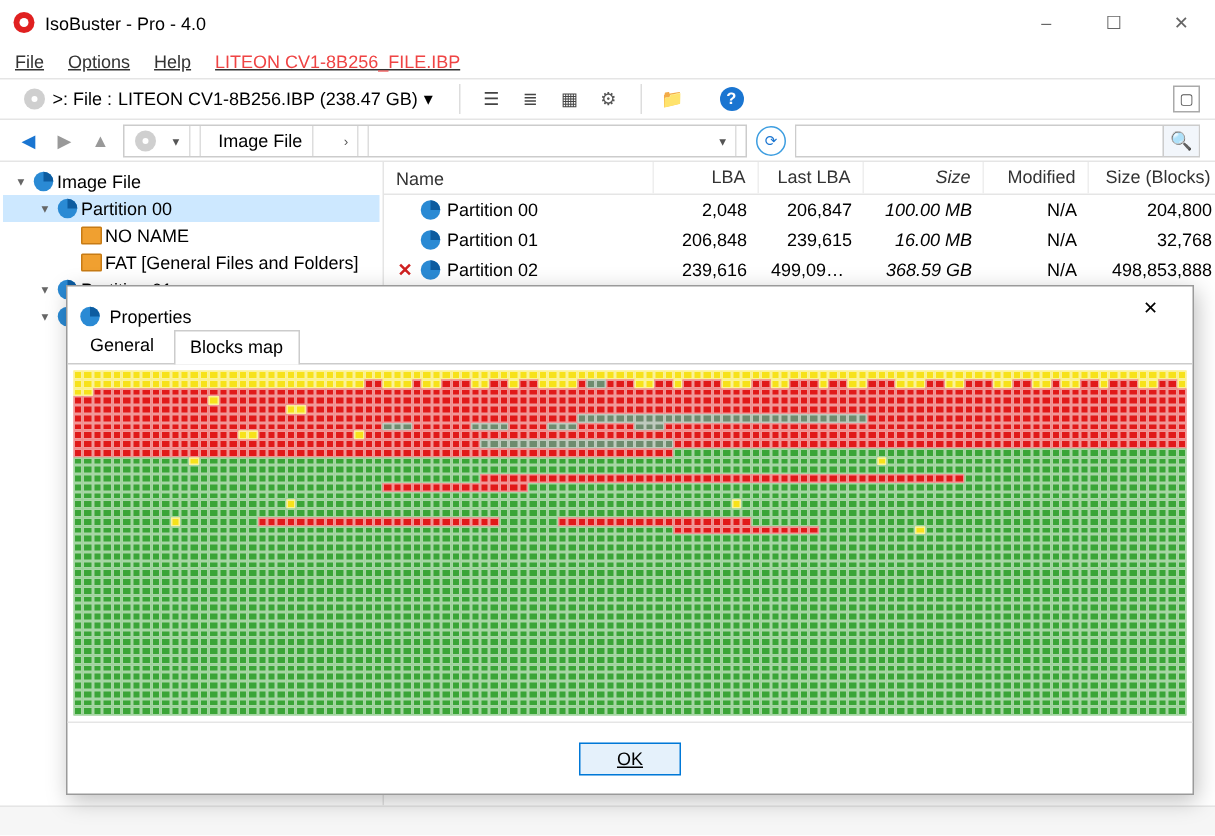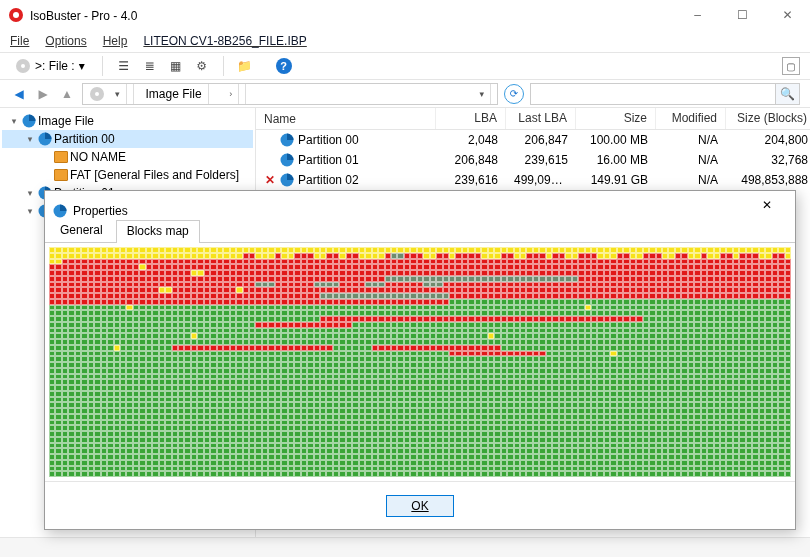--- a/index.html
+++ b/index.html
@@ -7,21 +7,21 @@
 
   
   .titlebar { height: 30px; display: flex; align-items: center; justify-content: space-between; padding: 0 0 0 8px; background: #fff; }
   .titlebar .left { display: flex; align-items: flex-end; gap: 6px; }
   .titlebar .sysbtns { display: flex; }
   .sysbtn { width: 45px; height: 30px; display:flex; align-items:center; justify-content:center; color:#666; }
   .app-icon { width:16px; height:16px; }
 
   
   .menubar { height: 22px; display:flex; align-items:center; gap: 16px; padding: 0 10px; color:#333;text-decoration:underline; }
-  .menubar .sep { color:#0f172a; }
+  .menubar .sep { color:#ef4444; }
 
   
   .toolbar { height: 28px; display:flex; align-items:center; gap:8px; padding: 2px 10px; border-top:1px solid #e5e5e5; border-bottom:1px solid #e5e5e5; }
   .toolbar .drop { display:flex; align-items:center; gap:4px; border:1px solid transparent; padding:1px 4px; }
   .tb-icon { width:18px; height:18px; display:inline-flex; align-items:center; justify-content:center; }
   .tb-spacer { width: 6px; }
   .tb-divider { width:1px; height:20px; background:#ddd; margin:0 4px; }
   .maxbox { margin-left:auto; width:18px; height:18px; border:1px solid #aaa; display:flex; align-items:center; justify-content:center; color:#555; font-size:10px; }
 
   
@@ -48,21 +48,21 @@
   .fld { width:14px; height:12px; background:#f0a030; border-radius:1px; border:1px solid #c77b14; display:inline-block; }
 
   .list { flex:1; overflow:hidden; }
   .list-header { display:flex; height:22px; border-bottom:1px solid #e5e5e5; }
   .list-header .col { padding:3px 8px; border-right:1px solid #eee; color:#333; }
   .list-body .row { display:flex; height:20px; align-items:center; }
   .list-body .cell { padding:0 8px; overflow:hidden; text-overflow:ellipsis; white-space:nowrap; }
   .c-name { flex: 0 0 180px; display:flex; align-items:center; gap:4px; }
   .c-lba { flex:0 0 70px; text-align:right; }
   .c-last { flex:0 0 70px; text-align:right; }
-  .c-size { flex:0 0 80px; text-align:right; }
+  .c-size { flex:0 0 80px; text-align:right;font-style:italic; }
   .c-mod { flex:0 0 70px; text-align:right; }
   .c-blocks { flex:0 0 90px; text-align:right; }
   .xmark { color:#d02020; font-weight:bold; width:12px; display:inline-block; text-align:center; }
 
   
   .statusbar { position:absolute; left:0; right:0; bottom:0; height:20px; border-top:1px solid #e5e5e5; background:#f6f6f6; }
 
   
   .modal-overlay { position:absolute; left:44px; top:190px; width:752px; height:340px; background:#fff; border:1px solid #9a9a9a; box-shadow: 2px 4px 14px rgba(0,0,0,0.25); display:flex; flex-direction:column; }
   .modal-title { height:28px; display:flex; align-items:center; justify-content:space-between; padding:0 8px; }
@@ -119,20 +119,21 @@
   <span class="sep">LITEON CV1-8B256_FILE.IBP</span>
 </div>
 
 <div class="toolbar">
   <div class="drop">
     <svg class="disc-icon" viewBox="0 0 16 16">
         <circle cx="8" cy="8" r="7" fill="#cfcfcf"></circle>
         <circle cx="8" cy="8" r="2" fill="#fff"></circle>
       </svg>
     <span>&gt;: File :</span>
+    <span>LITEON CV1-8B256.IBP  (238.47 GB)</span>
     <span class="chev">▾</span>
   </div>
   <div class="tb-divider"></div>
   <span class="tb-icon list-icon">☰</span>
   <span class="tb-icon list-icon">≣</span>
   <span class="tb-icon list-icon">▦</span>
   <span class="tb-icon gear-icon">⚙</span>
   <div class="tb-divider"></div>
   <span class="tb-icon folder-icon">📁</span>
   <div class="tb-spacer"></div>
@@ -260,21 +261,21 @@
           <div class="cell c-name">
             <span class="xmark">✕</span>
             <svg class="pie" viewBox="0 0 14 14">
               <circle cx="7" cy="7" r="6.5" fill="#2a8ad4"></circle>
               <path d="M7 7 L7 0.5 A6.5 6.5 0 0 1 13.5 7 Z" fill="#0d5ca0"></path>
             </svg>
             <span>Partition 02</span>
           </div>
           <div class="cell c-lba">239,616</div>
           <div class="cell c-last">499,093,...</div>
-          <div class="cell c-size">149.91 GB</div>
+          <div class="cell c-size">368.59 GB</div>
           <div class="cell c-mod">N/A</div>
           <div class="cell c-blocks">498,853,888</div>
         </div>
       </div>
   </div>
 </div>
 
 <div class="statusbar"></div>
 
 <div class="modal-overlay">

